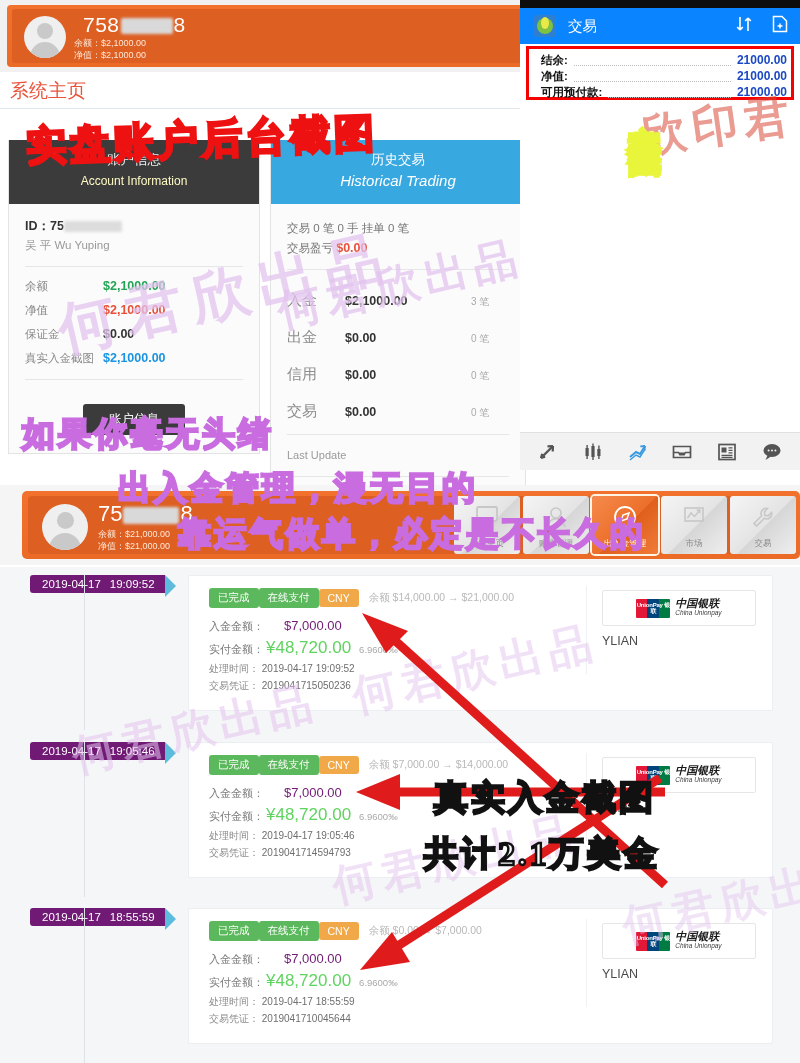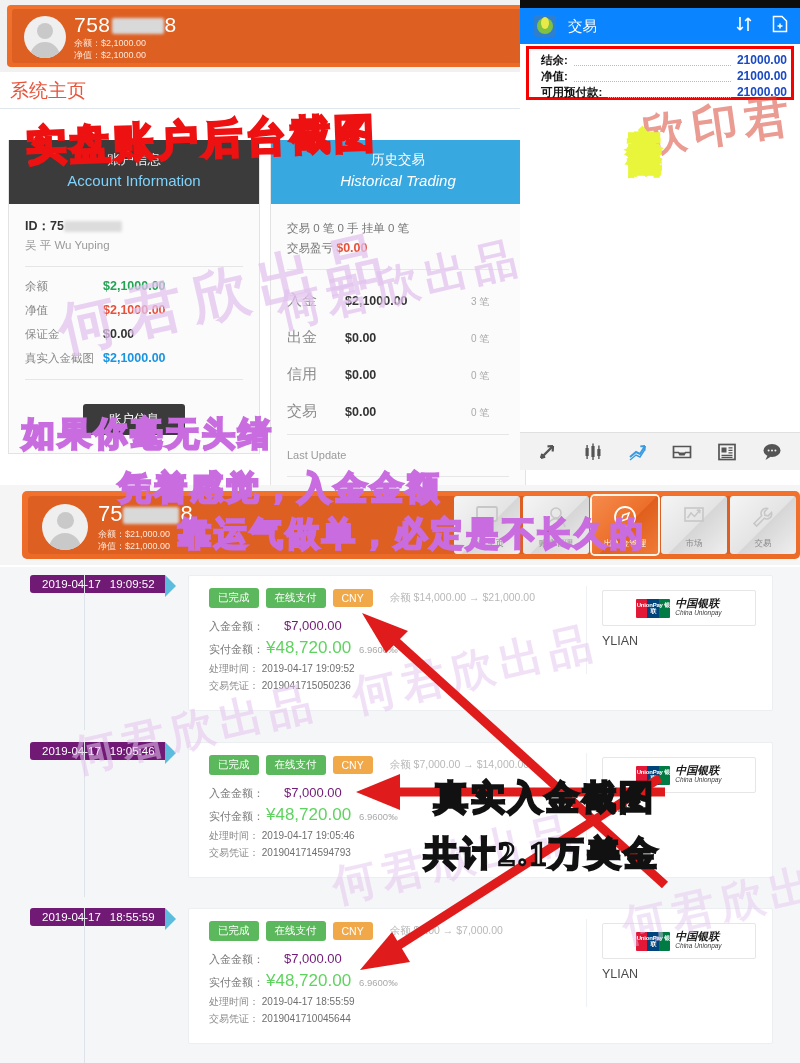--- a/index.html
+++ b/index.html
@@ -16,21 +16,21 @@
   .topwrap{position:absolute;left:0;top:0;width:800px;height:72px;background:#f1f1f1;}
   .orangebar{
     position:absolute;left:7px;top:5px;width:786px;height:62px;
     background:linear-gradient(180deg,#f2722d 0%,#ea6a26 100%);
     border-radius:4px;
   }
   .obar-inner{position:absolute;left:5px;top:4px;width:776px;height:54px;background:#dd5f22;border-radius:3px;}
   .avatar{position:absolute;left:12px;top:7px;width:42px;height:42px;border-radius:50%;background:#efefef;overflow:hidden;}
   .avatar .head{position:absolute;left:13px;top:7px;width:16px;height:16px;border-radius:50%;background:#c9c9c9;}
   .avatar .body{position:absolute;left:6px;top:26px;width:30px;height:22px;border-radius:15px 15px 0 0;background:#c9c9c9;}
-  .acctnum{position:absolute;left:62px;top:4px;font-size:21px;color:#fff;font-weight:400;letter-spacing:0.5px;}
+  .acctnum{position:absolute;left:71px;top:4px;font-size:21px;color:#fff;font-weight:400;letter-spacing:0.5px;}
   .acctnum .blur{display:inline-block;width:52px;height:16px;background:#d9d9d9;border-radius:2px;vertical-align:middle;margin:0 1px;filter:blur(1.6px);}
   .acctline{position:absolute;left:62px;font-size:9px;color:#ffe7d7;}
   .acctline.l1{top:28px;}
   .acctline.l2{top:40px;}
 
   
   .navtabs{position:absolute;right:0px;top:0px;height:62px;display:flex;}
   .ntab{
     width:61px;height:54px;margin-left:3px;margin-top:4px;
     background:linear-gradient(135deg,#f5f5f5 0%,#e4e4e4 52%,#d6d6d6 53%,#efefef 100%);
@@ -45,21 +45,21 @@
   .ntab svg{display:block;}
 
   
   .pgtitle{position:absolute;left:10px;top:78px;font-size:19px;color:#e8533a;}
   .titlerule{position:absolute;left:0;top:108px;width:800px;height:1px;background:#dfe6ec;}
 
   
   .cardA{position:absolute;left:8px;top:140px;width:250px;background:#fbfbfb;border:1px solid #e3e3e3;border-top:none;}
   .cardA-hd{background:#3b3b3b;color:#fff;text-align:center;padding:10px 0 12px;}
   .cardA-hd .cn{font-size:13.5px;line-height:20px;color:#f0f0f0;}
-  .cardA-hd .en{font-size:15px;line-height:22px;color:#7dd3fc;}
+  .cardA-hd .en{font-size:12px;line-height:22px;color:#fef9c3;}
   .cardA-bd{padding:14px 16px 6px 16px;}
   .idline{font-size:12.5px;color:#333;font-weight:bold;}
   .idline .blur2{display:inline-block;width:58px;height:11px;background:#dcdcdc;border-radius:2px;vertical-align:middle;filter:blur(1.7px);}
   .nameline{font-size:11.5px;color:#9a9a9a;margin-top:3px;}
   .hrule{height:1px;background:#e6e6e6;margin:13px 0 12px;}
   .kv{display:flex;align-items:baseline;margin-bottom:9px;}
   .kv .k{width:78px;font-size:11.5px;color:#888;}
   .kv .v{font-size:12.5px;font-weight:bold;}
   .v-green{color:#23a455;}
   .v-red{color:#e8503a;}
@@ -129,21 +129,21 @@
   .txlist{position:absolute;left:0;top:567px;width:800px;height:496px;background:#f5f6f7;}
   .txrow{position:absolute;left:0;width:800px;}
   .datechip{position:absolute;left:30px;top:0;height:18px;background:#701a75;color:#fff;font-size:11.5px;
     display:flex;align-items:center;padding:0 10px 0 12px;border-radius:3px 0 0 3px;}
   .datechip .dt{margin-right:9px;}
   .datechip:after{content:"";position:absolute;right:-11px;top:0;width:0;height:0;
     border-top:11px solid transparent;border-bottom:11px solid transparent;border-left:11px solid #5cbcdd;}
   .timeline{position:absolute;left:84px;top:0;width:1px;height:155px;background:#dde3e8;}
   .txcard{position:absolute;left:188px;top:0;width:585px;background:#fff;border:1px solid #eceff1;border-radius:2px;padding:12px 0 14px 0;box-sizing:border-box;}
   .txcard-inner{padding:0 20px;}
-  .badges{display:flex;align-items:center;gap:7px;margin-bottom:10px;}
+  .badges{display:flex;align-items:center;margin-bottom:10px;}
   .bdg{font-size:10.5px;color:#fff;padding:3px 9px;border-radius:3px;}
   .bdg.green{background:#5cb85c;}
   .bdg.orange{background:#f0a848;}
   .balchg{font-size:10.5px;color:#b8b8b8;margin-left:10px;}
   .amtrow{font-size:11px;color:#7c7c7c;margin-bottom:4px;display:flex;align-items:baseline;}
   .amtrow .lbl{}
   .amtrow .big-red{font-size:13px;color:#701a75;margin-left:20px;}
   .amtrow .big-green{font-size:17px;color:#5fd35f;margin-left:2px;}
   .amtrow .rate{font-size:9.5px;color:#a9a9a9;margin-left:8px;}
   .metarow{font-size:10px;color:#8d8d8d;margin-bottom:3px;}
@@ -665,18 +665,18 @@
     <path d="M26 32 L70 14 L70 50 Z" fill="#e01b1b"></path>
   </svg>
   <svg class="arrow" style="left:330px;top:760px;" width="340" height="220" viewBox="0 0 340 220">
     <path d="M330 18 L52 196" stroke="#e01b1b" stroke-width="9" fill="none"></path>
     <path d="M30 210 L62 172 L80 202 Z" fill="#e01b1b"></path>
   </svg>
 
   <div class="ann ann-red" style="left:26px;top:112px;">实盘账户后台截图</div>
   <div class="ann ann-green" style="left:626px;top:98px;height:340px;">实盘仓位截图</div>
   <div class="ann ann-purple" style="left:22px;top:412px;">如果你毫无头绪</div>
-  <div class="ann ann-purple" style="left:118px;top:466px;">凭着感觉，入金金额</div>
+  <div class="ann ann-purple" style="left:118px;top:466px;">出入金管理，漫无目的</div>
   <div class="ann ann-purple" style="left:178px;top:512px;">靠运气做单，必定是不长久的</div>
   <div class="ann ann-black" style="left:434px;top:728px;">真实入金截图</div>
   <div class="ann ann-black" style="left:424px;top:784px;">共计2.1万美金</div>
 
 </div>
 
 </body></html>

